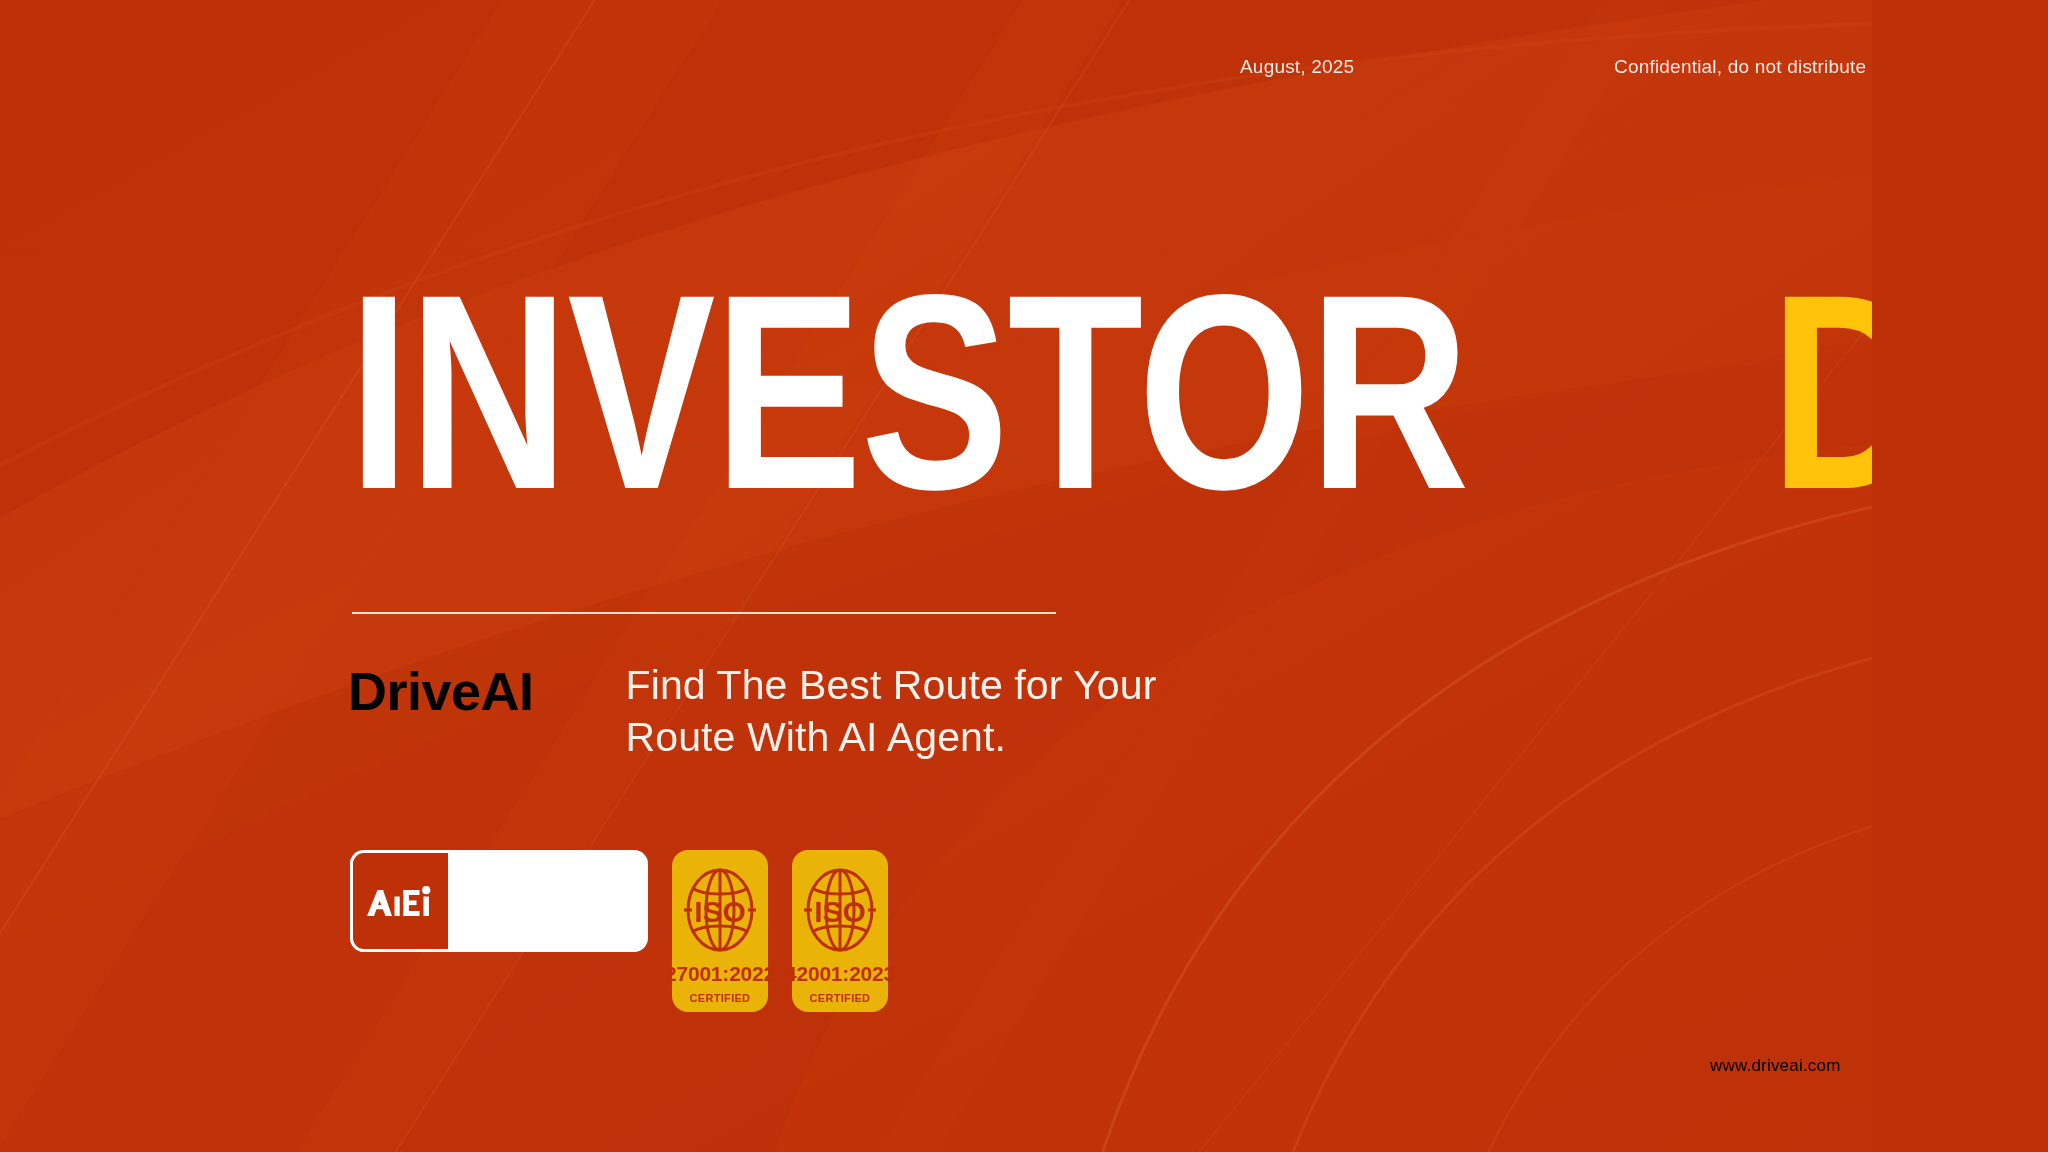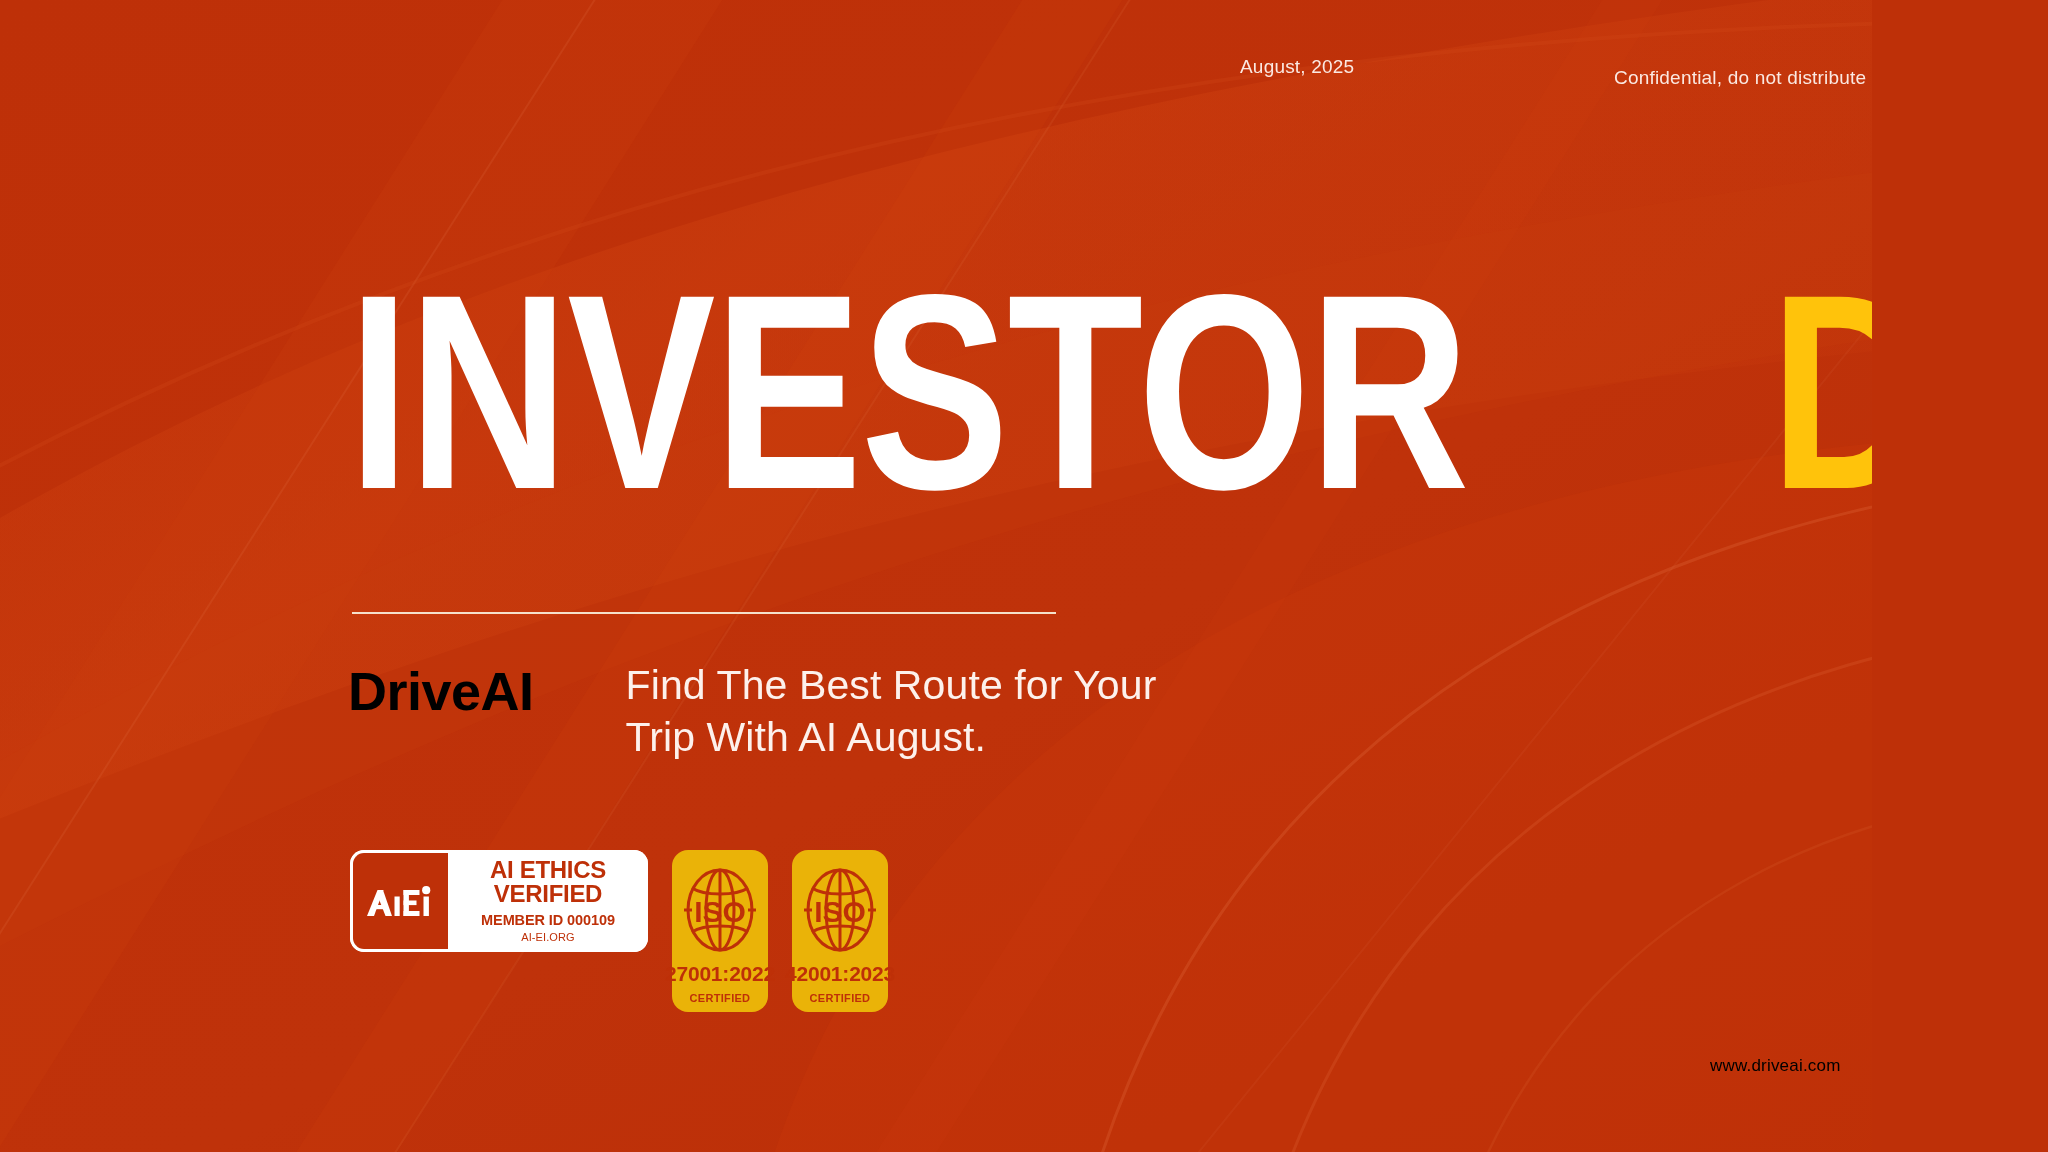--- a/index.html
+++ b/index.html
@@ -27,21 +27,21 @@
     position:absolute; top:56px; left:0; width:2048px; height:32px;
   }
   .header-date {
     position:absolute; left:1240px; top:0;
     font-size:19px; font-weight:400; color:#FBE9E2;
     letter-spacing:.2px; white-space:nowrap;
   }
   .header-confidential {
     position:absolute; left:1614px; top:0;
     font-size:19px; font-weight:400; color:#FBE9E2;
-    letter-spacing:.2px; white-space:nowrap;margin-top:11px;
+    letter-spacing:.2px; white-space:nowrap;
   }
 
   
   .title-block {
     position:absolute; left:348px; top:284px;
     white-space:nowrap;
     line-height:1;
   }
   .title-word {
     display:inline-block;
@@ -214,21 +214,21 @@
 
   <h1 class="title-block">
     <span class="title-word title-investor">INVESTOR</span><span class="title-word title-deck">DECK</span>
   </h1>
 
   <div class="divider"></div>
 
   <div class="brand-row">
     <span class="brand-name">DriveAI</span>
     <span class="brand-tagline">Find The Best Route for Your
-Trip With AI August.</span>
+Route With AI Agent.</span>
   </div>
 
   <div class="badges">
 
     <div class="aiei-badge">
       <div class="aiei-mark">
         <svg width="72" height="34" viewBox="0 0 72 34" xmlns="http://www.w3.org/2000/svg" aria-hidden="true">
 
           <path d="M2 32 L12.5 6 L18.5 6 L9 32 Z" fill="#fff"></path>
           <path d="M13.5 14 L18 6 L27 32 L20.5 32 Z" fill="#fff"></path>
@@ -237,26 +237,20 @@
           <rect x="29.5" y="12.5" width="5.2" height="19.5" fill="#fff"></rect>
 
           <rect x="38.5" y="6" width="5.4" height="26" fill="#fff"></rect>
           <rect x="38.5" y="6" width="16" height="5" fill="#fff"></rect>
           <rect x="38.5" y="16.5" width="13" height="4.6" fill="#fff"></rect>
           <rect x="38.5" y="27" width="16" height="5" fill="#fff"></rect>
 
           <rect x="58.5" y="12.5" width="5.4" height="19.5" fill="#fff"></rect>
           <circle cx="61.2" cy="6.2" r="4.1" fill="#fff"></circle>
         </svg>
-      </div>
-      <div class="aiei-text">
-        <span class="aiei-l1">AI ETHICS</span>
-        <span class="aiei-l2">VERIFIED</span>
-        <span class="aiei-l3">MEMBER ID 000109</span>
-        <span class="aiei-l4">AI-EI.ORG</span>
       </div>
     </div>
 
     <div class="iso-badge">
       <svg class="iso-globe" viewBox="0 0 84 96" xmlns="http://www.w3.org/2000/svg" aria-hidden="true">
         <g fill="none" stroke="#BE3008" stroke-width="3">
           <ellipse cx="42" cy="48" rx="32" ry="40"></ellipse>
           <ellipse cx="42" cy="48" rx="14" ry="40"></ellipse>
           <line x1="42" y1="8" x2="42" y2="88"></line>
           <path d="M14 26 C26 34 58 34 70 26"></path>

